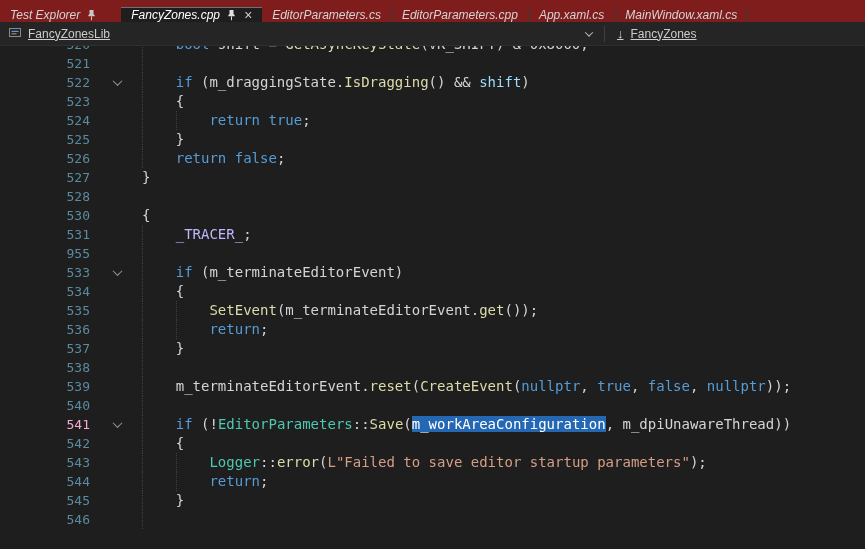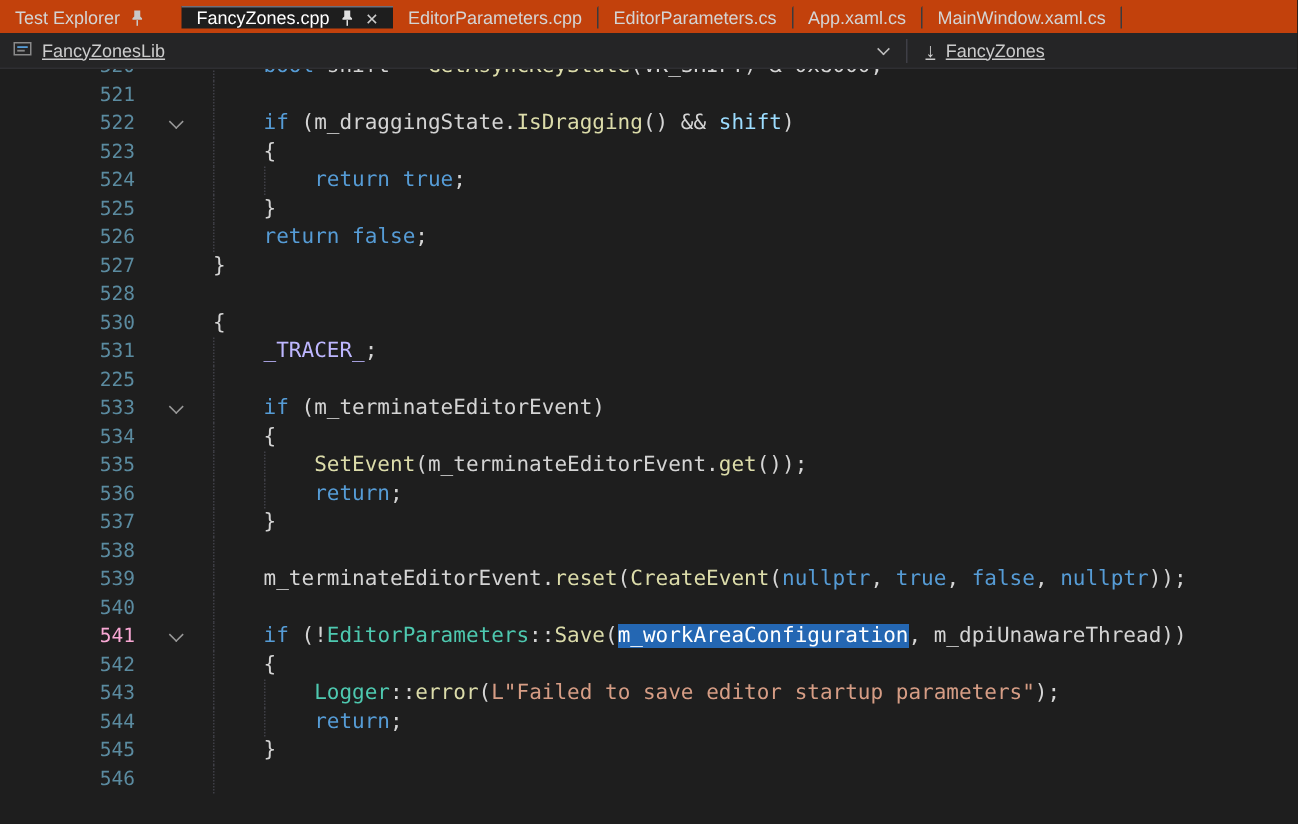--- a/index.html
+++ b/index.html
@@ -1,21 +1,21 @@
 <!DOCTYPE html>
 <html style="--background: #1e1e1e; --keyword: #569cd6; --type: #4ec9b0; --function: #dcdcaa; --plain: #d4d4d4; --string: #d69d85; --macro: #beb7ff; --parameter: #9cdcfe; --selection: #2467b3; --line-number: #5b8ba0;"><head>
 <meta charset="utf-8">
 <style>
   * { margin:0; padding:0; box-sizing:border-box; }
   html,body { width:865px; height:549px; overflow:hidden; }
   body { background:#1e1e1e; font-family:"Liberation Sans", sans-serif; }
   .app { position:relative; width:865px; height:549px; background:var(--background,#1e1e1e); overflow:hidden; }
 
   
-  .tabbar { display:flex; height:22px; background:#c2410c; align-items:center; }
+  .tabbar { display:flex; height:22px; background:#7f1d1d; align-items:flex-end;font-style:italic; }
   .tab { display:flex; align-items:center; gap:6px; padding:0 10px; font-size:12px;
          color:#d4d4d4; border-top:1px solid transparent; border-right:1px solid #3a3a3d;
          white-space:nowrap; cursor:default; }
   .tab.tool { border-right:none; }
   .tab.active { background:#1e1e1e; color:#ffffff; border-top:1px solid #6f6f7a;
                 border-right:none; margin-left:14px; }
   .pin-icon { display:flex; align-items:center; }
   .close-icon { font-size:14px; line-height:1; color:#cdcdcd; margin-left:1px; }
 
   
@@ -77,24 +77,24 @@
         <svg width="11" height="12" viewBox="0 0 11 12">
             <g fill="#e0e0e0">
               <path d="M3.5 1h4v4l1.2 1.2v1H2.3v-1L3.5 5z"></path>
               <rect x="5" y="7.4" width="1" height="3.8"></rect>
             </g>
           </svg>
       </span>
       <span class="close-icon">×</span>
     </div>
     <div class="tab">
+      <span class="tab-label">EditorParameters.cs</span>
+    </div>
+    <div class="tab">
       <span class="tab-label">EditorParameters.cpp</span>
-    </div>
-    <div class="tab">
-      <span class="tab-label">EditorParameters.cs</span>
     </div>
     <div class="tab">
       <span class="tab-label">App.xaml.cs</span>
     </div>
     <div class="tab">
       <span class="tab-label">MainWindow.xaml.cs</span>
     </div>
   </div>
 
   <div class="navbar">
@@ -169,21 +169,21 @@
           <div class="line-num">530</div>
           <div class="fold-col"></div>
           <div class="code-text"><span class="tok-wrap"><span class="tk-pln">{</span></span></div>
         </div>
         <div class="code-line">
           <div class="line-num">531</div>
           <div class="fold-col"></div>
           <div class="code-text"><span class="guide" style="left: 0ch;"></span><span class="tok-wrap"><span class="tk-pln">    </span><span class="tk-mac">_TRACER_</span><span class="tk-pln">;</span></span></div>
         </div>
         <div class="code-line">
-          <div class="line-num">225</div>
+          <div class="line-num">955</div>
           <div class="fold-col"></div>
           <div class="code-text"><span class="guide" style="left: 0ch;"></span><span class="tok-wrap"></span></div>
         </div>
         <div class="code-line">
           <div class="line-num">533</div>
           <div class="fold-col">
             <span class="fold-chev"></span>
           </div>
           <div class="code-text"><span class="guide" style="left: 0ch;"></span><span class="tok-wrap"><span class="tk-pln">    </span><span class="tk-kw">if</span><span class="tk-pln"> (m_terminateEditorEvent)</span></span></div>
         </div>

